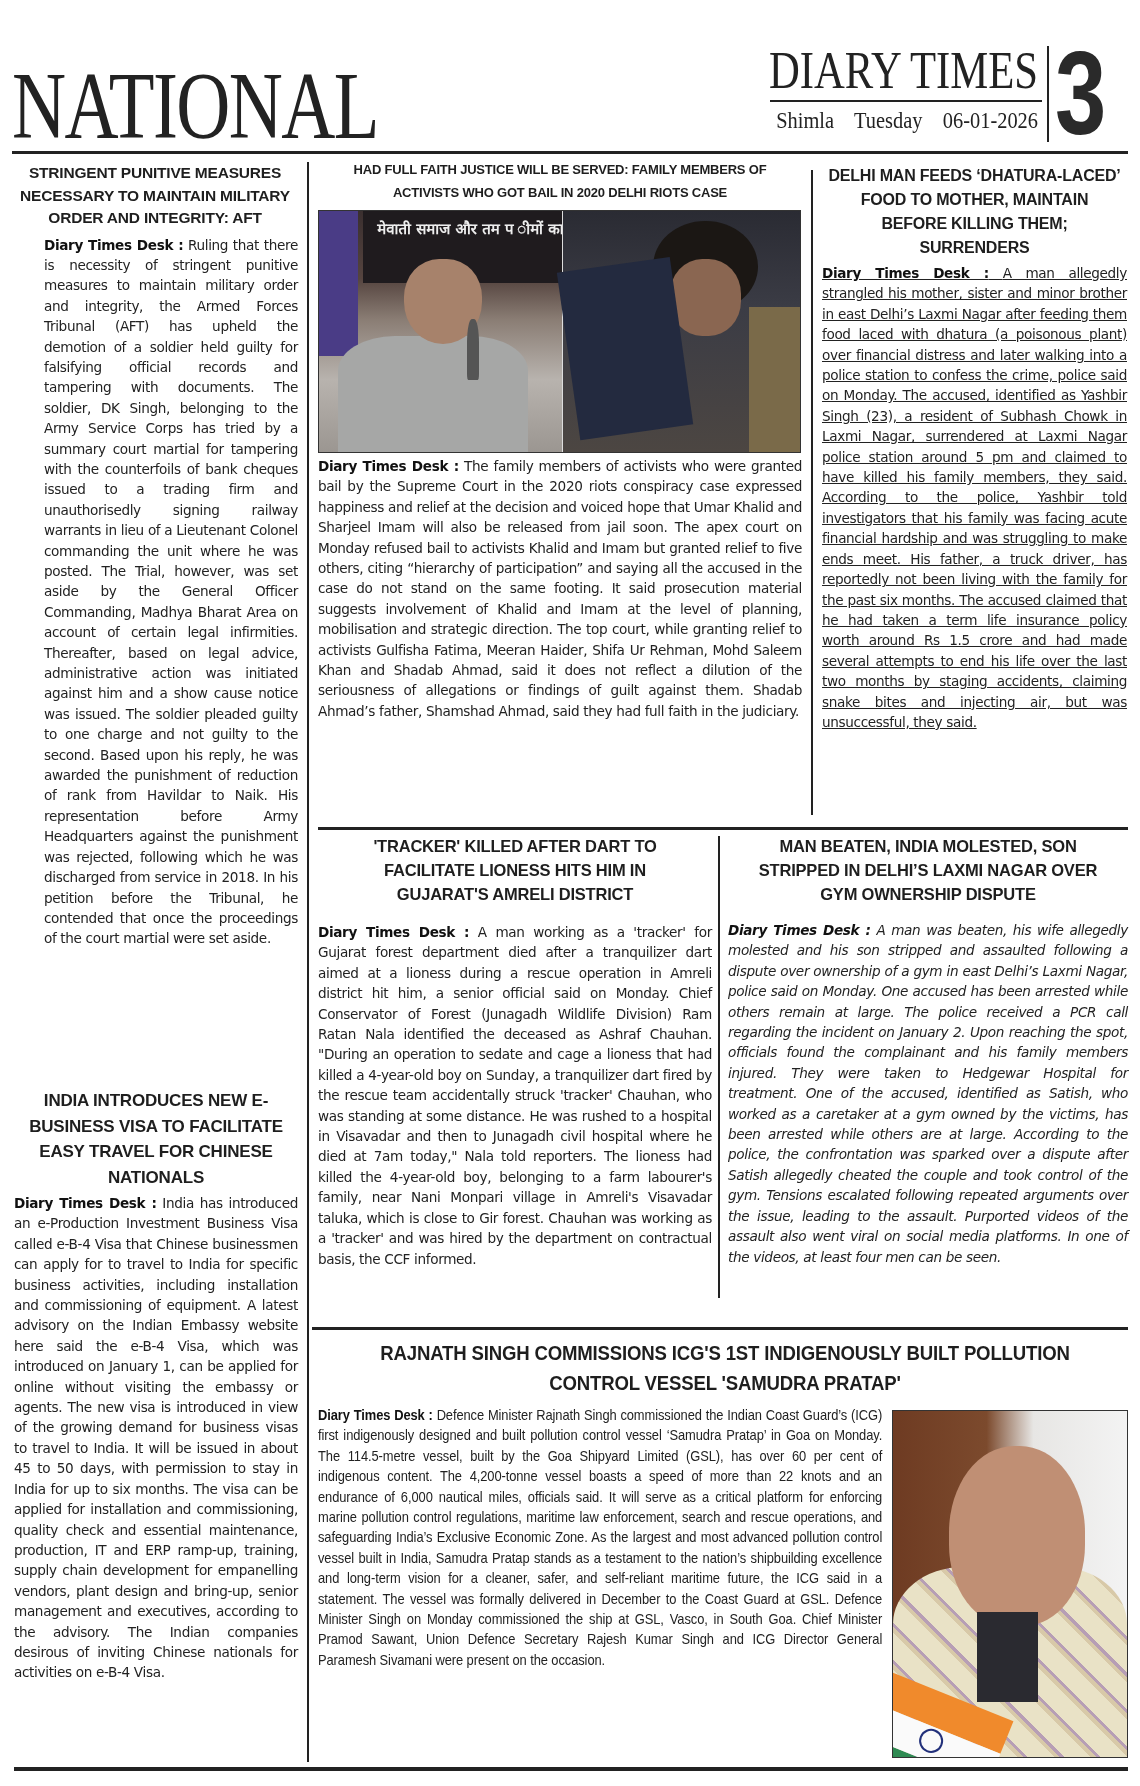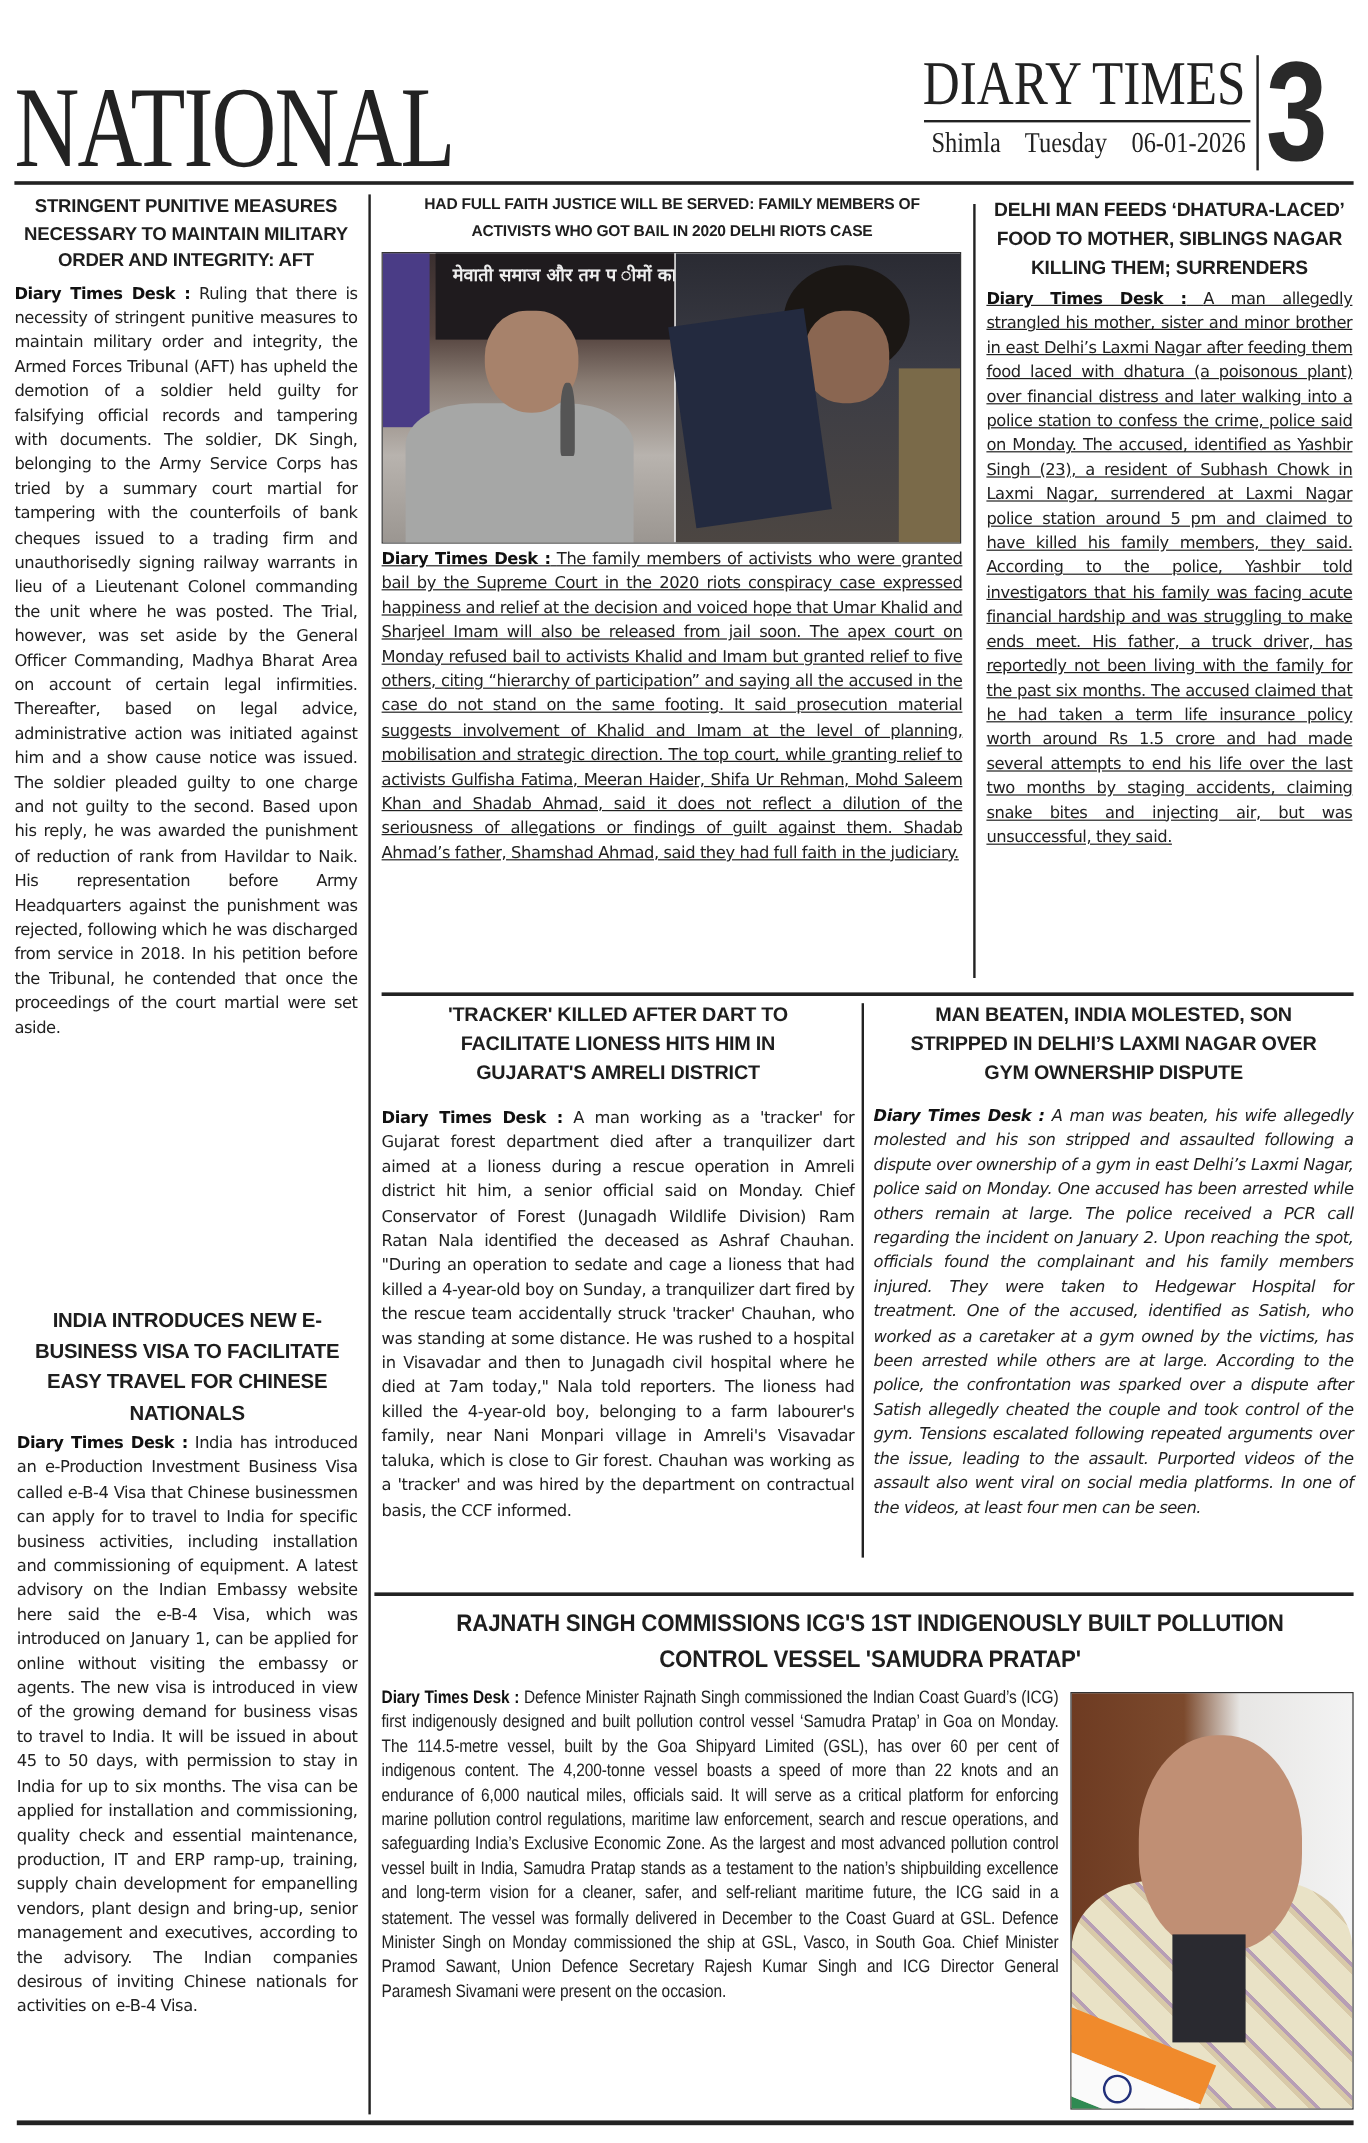--- a/index.html
+++ b/index.html
@@ -46,21 +46,21 @@
 <div class="abs section-title">NATIONAL</div>
 <div class="abs masthead">DIARY TIMES</div>
 <div class="abs mast-rule"></div>
 <div class="abs dateline" style="white-space:pre;">Shimla  Tuesday  06-01-2026</div>
 <div class="abs vsep-mast"></div>
 <div class="abs page-num">3</div>
 <div class="abs hrule" style="left:12px;top:151px;width:1116px;"></div>
 
 <div class="abs" style="left:12px;top:162px;width:286px;">
   <div class="headline" style="font-size:15.5px;line-height:22.5px;">STRINGENT PUNITIVE MEASURES NECESSARY TO MAINTAIN MILITARY ORDER AND INTEGRITY: AFT</div>
-  <div class="body" style="margin-top:5px;">
+  <div class="body" style="margin-top:5px;margin-left:32px;">
     <span class="byline">Diary Times Desk :</span>
     <span>Ruling that there is necessity of stringent punitive measures to maintain military order and integrity, the Armed Forces Tribunal (AFT) has upheld the demotion of a soldier held guilty for falsifying official records and tampering with documents. The soldier, DK Singh, belonging to the Army Service Corps has tried by a summary court martial for tampering with the counterfoils of bank cheques issued to a trading firm and unauthorisedly signing railway warrants in lieu of a Lieutenant Colonel commanding the unit where he was posted. The Trial, however, was set aside by the General Officer Commanding, Madhya Bharat Area on account of certain legal infirmities. Thereafter, based on legal advice, administrative action was initiated against him and a show cause notice was issued. The soldier pleaded guilty to one charge and not guilty to the second. Based upon his reply, he was awarded the punishment of reduction of rank from Havildar to Naik. His representation before Army Headquarters against the punishment was rejected, following which he was discharged from service in 2018. In his petition before the Tribunal, he contended that once the proceedings of the court martial were set aside.</span>
   </div>
 </div>
 <div class="abs" style="left:14px;top:1088px;width:284px;">
   <div class="headline" style="font-size:17px;line-height:25.5px;">INDIA INTRODUCES NEW E-BUSINESS VISA TO FACILITATE EASY TRAVEL FOR CHINESE NATIONALS</div>
   <div class="body" style="margin-top:3px;">
     <span class="byline">Diary Times Desk :</span>
     <span>India has introduced an e-Production Investment Business Visa called e-B-4 Visa that Chinese businessmen can apply for to travel to India for specific business activities, including installation and commissioning of equipment. A latest advisory on the Indian Embassy website here said the e-B-4 Visa, which was introduced on January 1, can be applied for online without visiting the embassy or agents. The new visa is introduced in view of the growing demand for business visas to travel to India. It will be issued in about 45 to 50 days, with permission to stay in India for up to six months. The visa can be applied for installation and commissioning, quality check and essential maintenance, production, IT and ERP ramp-up, training, supply chain development for empanelling vendors, plant design and bring-up, senior management and executives, according to the advisory. The Indian companies desirous of inviting Chinese nationals for activities on e-B-4 Visa.</span>
   </div>
@@ -78,29 +78,29 @@
         <div class="face"></div>
         <div class="mic"></div>
     </div>
     <div class="photo-right">
       <div class="khaki"></div>
         <div class="hair"></div>
         <div class="face"></div>
         <div class="file"></div>
     </div>
   </div>
-  <div class="body" style="margin-top:3px;text-decoration:underline;">
+  <div class="body" style="margin-top:3px;">
     <span class="byline">Diary Times Desk :</span>
     <span>The family members of activists who were granted bail by the Supreme Court in the 2020 riots conspiracy case expressed happiness and relief at the decision and voiced hope that Umar Khalid and Sharjeel Imam will also be released from jail soon. The apex court on Monday refused bail to activists Khalid and Imam but granted relief to five others, citing “hierarchy of participation” and saying all the accused in the case do not stand on the same footing. It said prosecution material suggests involvement of Khalid and Imam at the level of planning, mobilisation and strategic direction. The top court, while granting relief to activists Gulfisha Fatima, Meeran Haider, Shifa Ur Rehman, Mohd Saleem Khan and Shadab Ahmad, said it does not reflect a dilution of the seriousness of allegations or findings of guilt against them. Shadab Ahmad’s father, Shamshad Ahmad, said they had full faith in the judiciary.</span>
   </div>
 </div>
 <div class="abs vrule" style="left:811px;top:170px;height:645px;"></div>
 
 <div class="abs" style="left:822px;top:164px;width:305px;">
-  <div class="headline" style="font-size:16px;line-height:24px;padding:0 6px;">DELHI MAN FEEDS ‘DHATURA-LACED’ FOOD TO MOTHER, SIBLINGS NAGAR KILLING THEM; SURRENDERS</div>
+  <div class="headline" style="font-size:16px;line-height:24px;padding:0 6px;">DELHI MAN FEEDS ‘DHATURA-LACED’ FOOD TO MOTHER, MAINTAIN BEFORE KILLING THEM; SURRENDERS</div>
   <div class="body" style="margin-top:3px;text-decoration:underline;">
     <span class="byline">Diary Times Desk :</span>
     <span>A man allegedly strangled his mother, sister and minor brother in east Delhi’s Laxmi Nagar after feeding them food laced with dhatura (a poisonous plant) over financial distress and later walking into a police station to confess the crime, police said on Monday. The accused, identified as Yashbir Singh (23), a resident of Subhash Chowk in Laxmi Nagar, surrendered at Laxmi Nagar police station around 5 pm and claimed to have killed his family members, they said. According to the police, Yashbir told investigators that his family was facing acute financial hardship and was struggling to make ends meet. His father, a truck driver, has reportedly not been living with the family for the past six months. The accused claimed that he had taken a term life insurance policy worth around Rs 1.5 crore and had made several attempts to end his life over the last two months by staging accidents, claiming snake bites and injecting air, but was unsuccessful, they said.</span>
   </div>
 </div>
 
 <div class="abs hrule" style="left:318px;top:827px;width:810px;"></div>
 
 <div class="abs" style="left:318px;top:834px;width:394px;">
   <div class="headline" style="font-size:16.5px;line-height:24px;padding:0 28px;">'TRACKER' KILLED AFTER DART TO FACILITATE LIONESS HITS HIM IN GUJARAT'S AMRELI DISTRICT</div>

